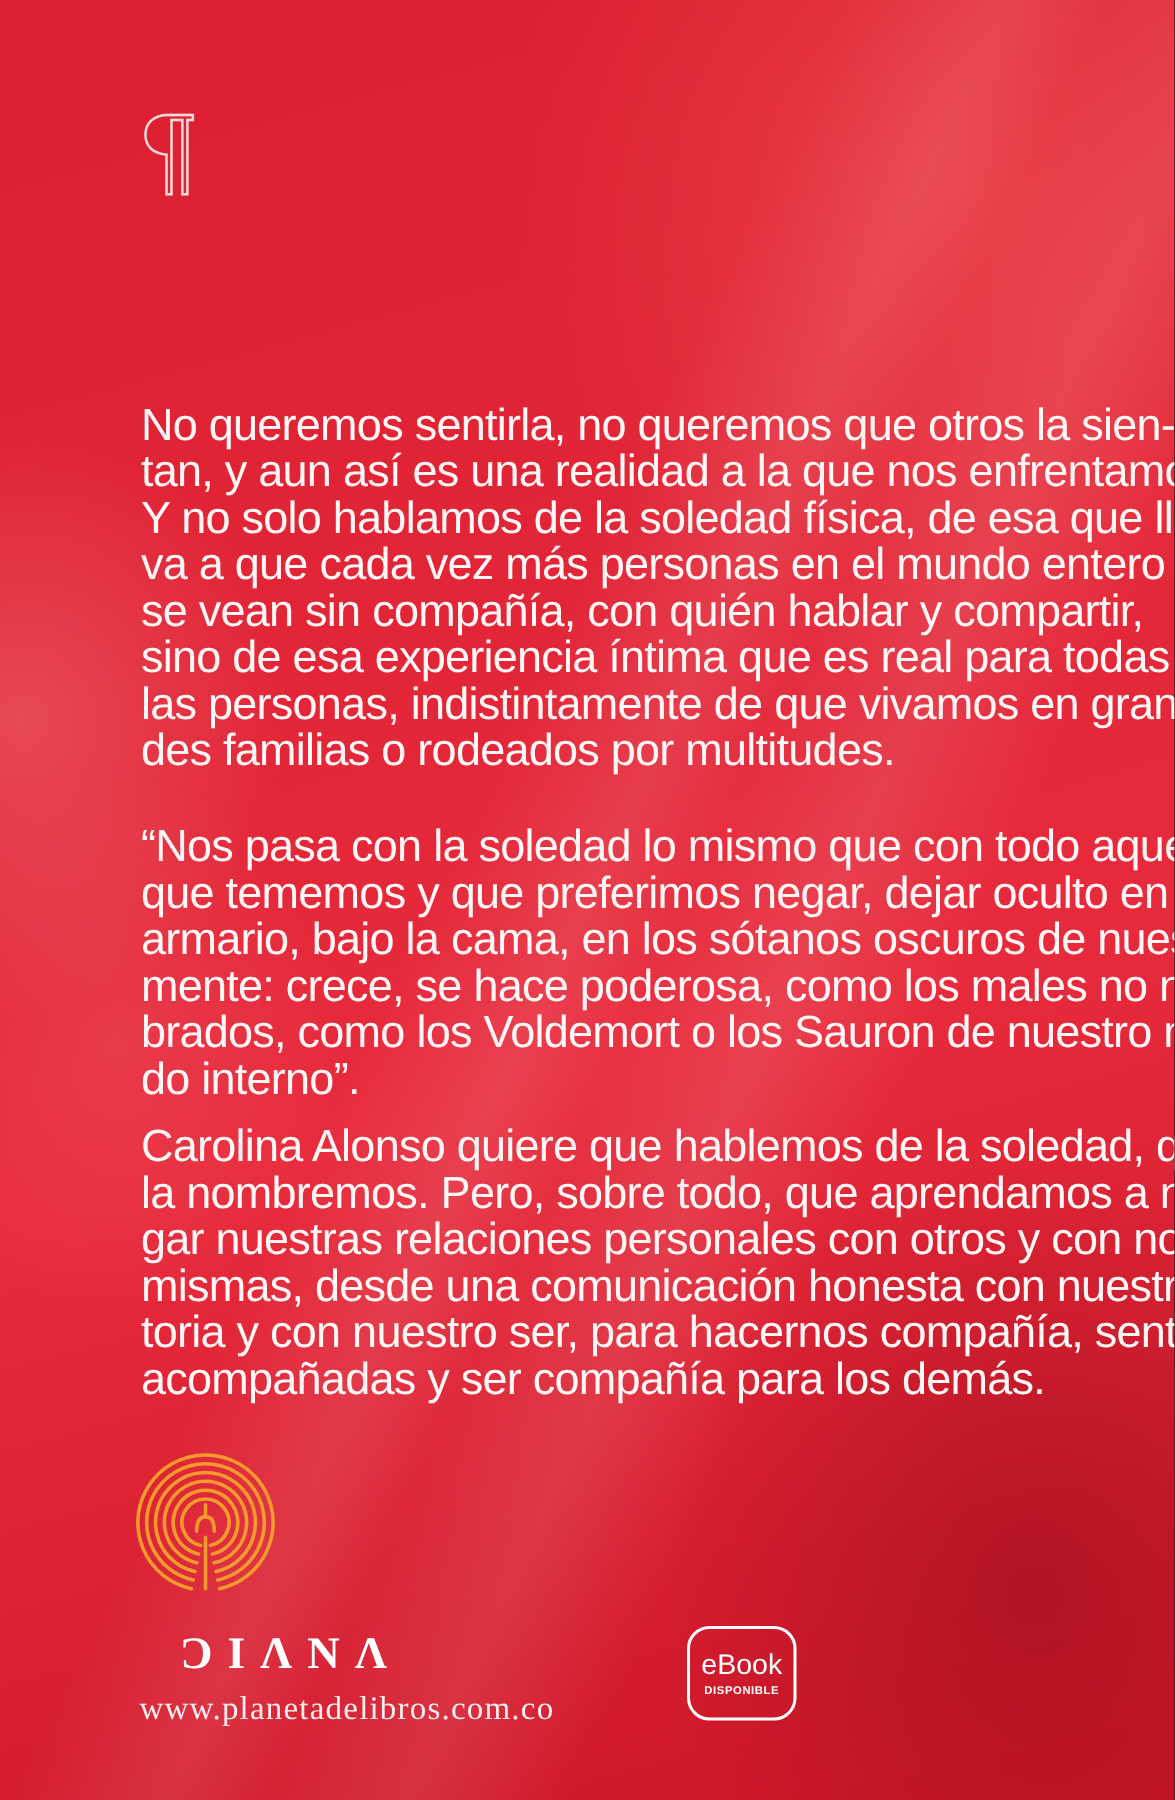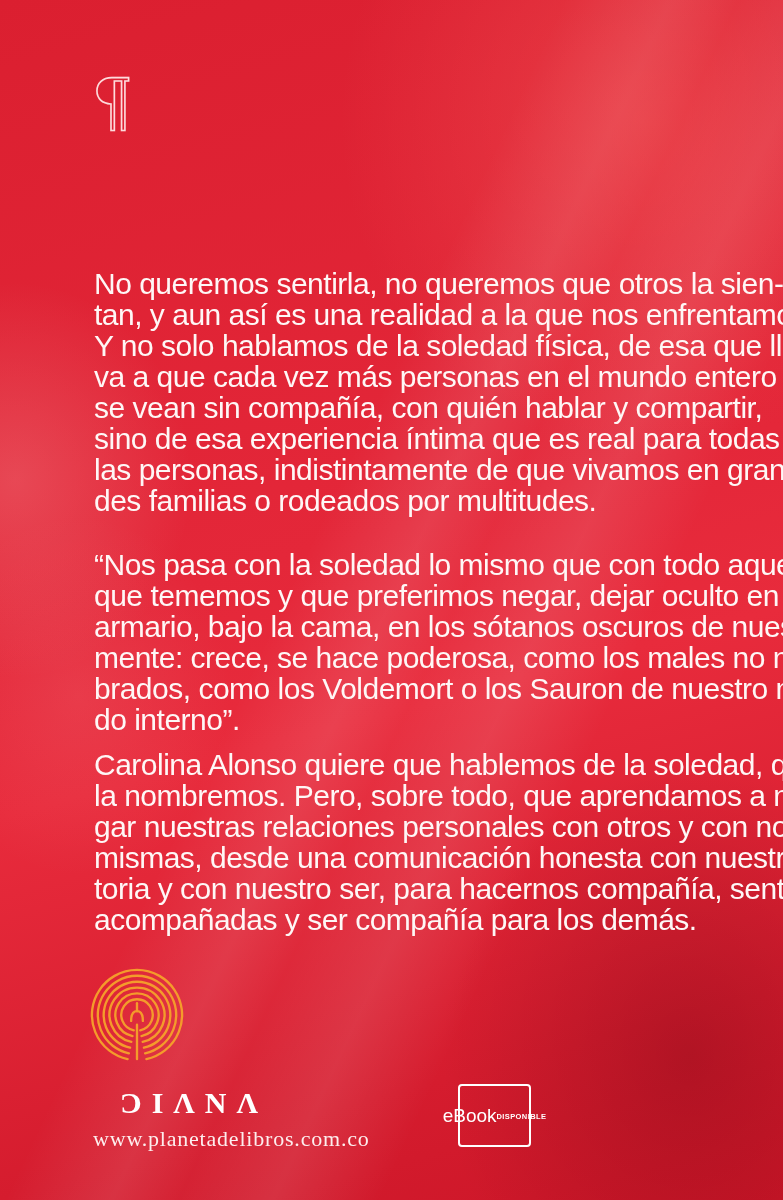--- a/index.html
+++ b/index.html
@@ -51,22 +51,22 @@
   }
   .website{
     position:absolute;left:93px;top:1128px;
     font-family:"Liberation Serif",serif;
     font-size:22px;letter-spacing:0.8px;
     line-height:1;color:#fdeeee;
   }
   .ebook-badge{
     position:absolute;left:458px;top:1084px;
     width:73px;height:63px;
-    border:2.5px solid #ffffff;border-radius:4px;
-    display:flex;flex-direction:row;align-items:center;justify-content:center;
+    border:2.5px solid #ffffff;border-radius:15px;
+    display:flex;flex-direction:column;align-items:center;justify-content:center;
     box-sizing:border-box;
   }
   .ebook-title{font-size:19px;line-height:20px;font-weight:normal;}
   .ebook-sub{font-size:7.5px;letter-spacing:0.4px;font-weight:bold;margin-top:1px;}
   .barcode-box{
     position:absolute;left:551px;top:1065px;
     width:141px;height:83px;background:#ffffff;
     box-sizing:border-box;padding:3px 6px 2px 6px;
     color:#111;
   }

